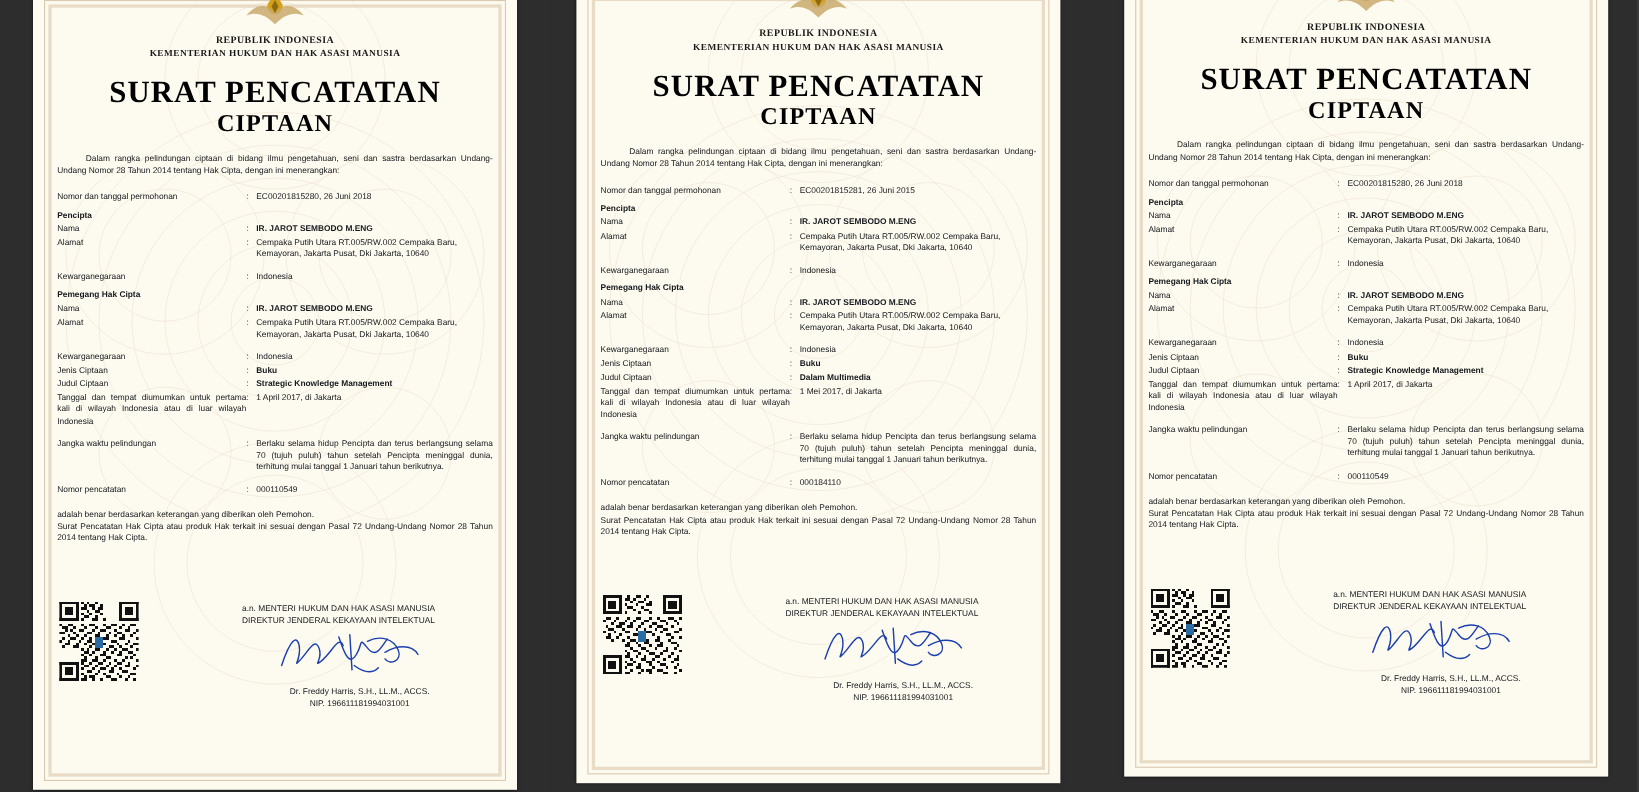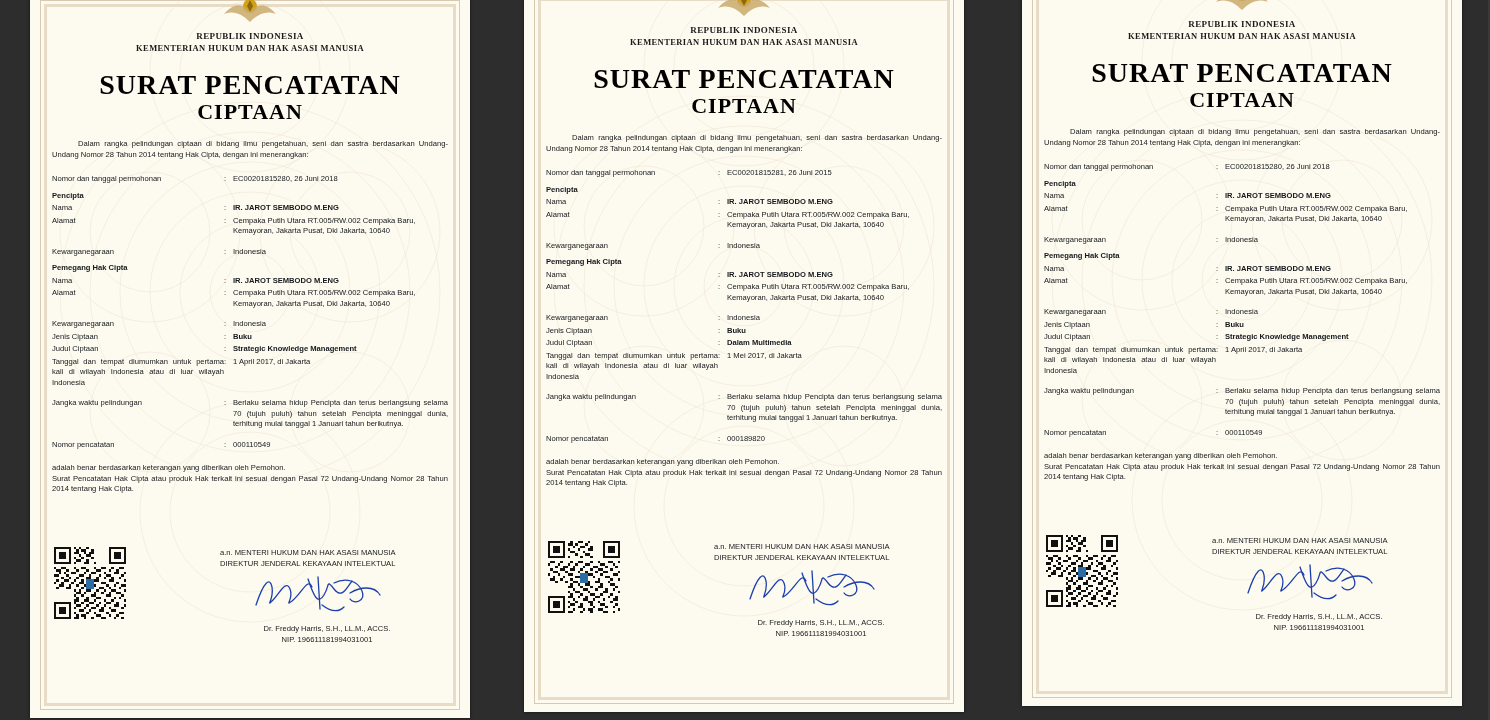--- a/index.html
+++ b/index.html
@@ -623,21 +623,21 @@
             <td class="lbl">Jangka waktu pelindungan</td>
             <td class="sep">:</td>
             <td class="val normal justified">Berlaku selama hidup Pencipta dan terus berlangsung selama 70 (tujuh puluh) tahun setelah Pencipta meninggal dunia, terhitung mulai tanggal 1 Januari tahun berikutnya.</td>
           </tr>
           <tr class="spacer">
                 <td colspan="3"></td>
               </tr>
           <tr>
             <td class="lbl">Nomor pencatatan</td>
             <td class="sep">:</td>
-            <td class="val normal">000189820</td>
+            <td class="val normal">000184110</td>
           </tr>
         </tbody>
           </table>
 
         <div class="closing">
           <div>adalah benar berdasarkan keterangan yang diberikan oleh Pemohon.</div>
           <div>Surat Pencatatan Hak Cipta atau produk Hak terkait ini sesuai dengan Pasal 72 Undang-Undang Nomor 28 Tahun 2014 tentang Hak Cipta.</div>
         </div>
 
         <div class="signblock">

